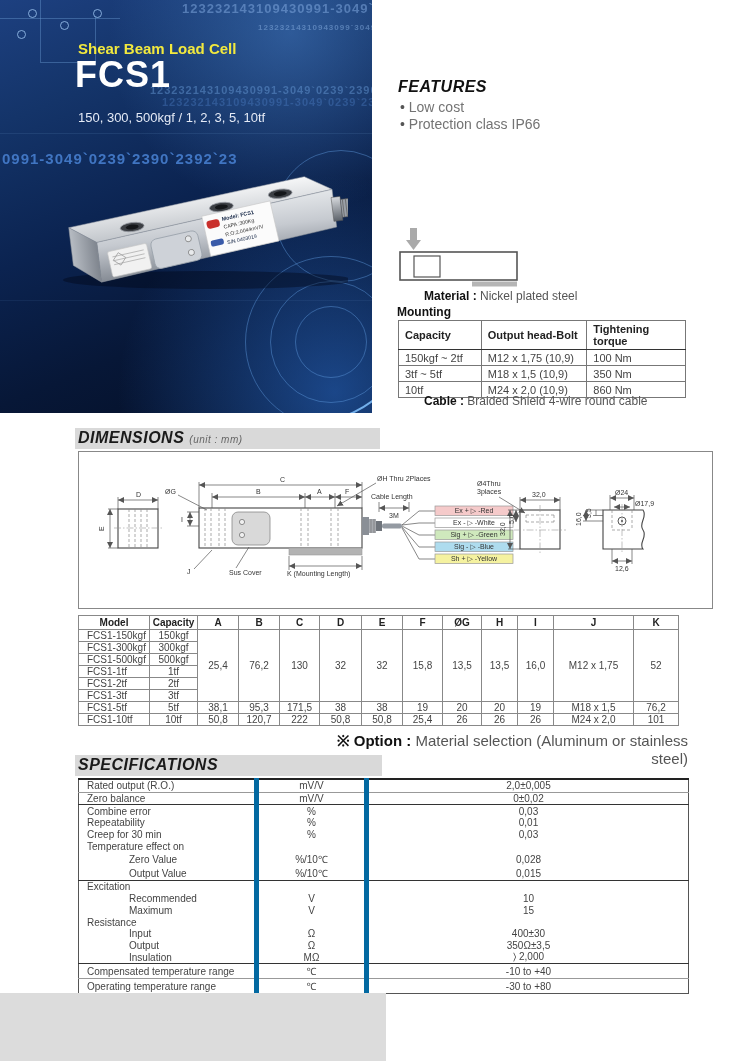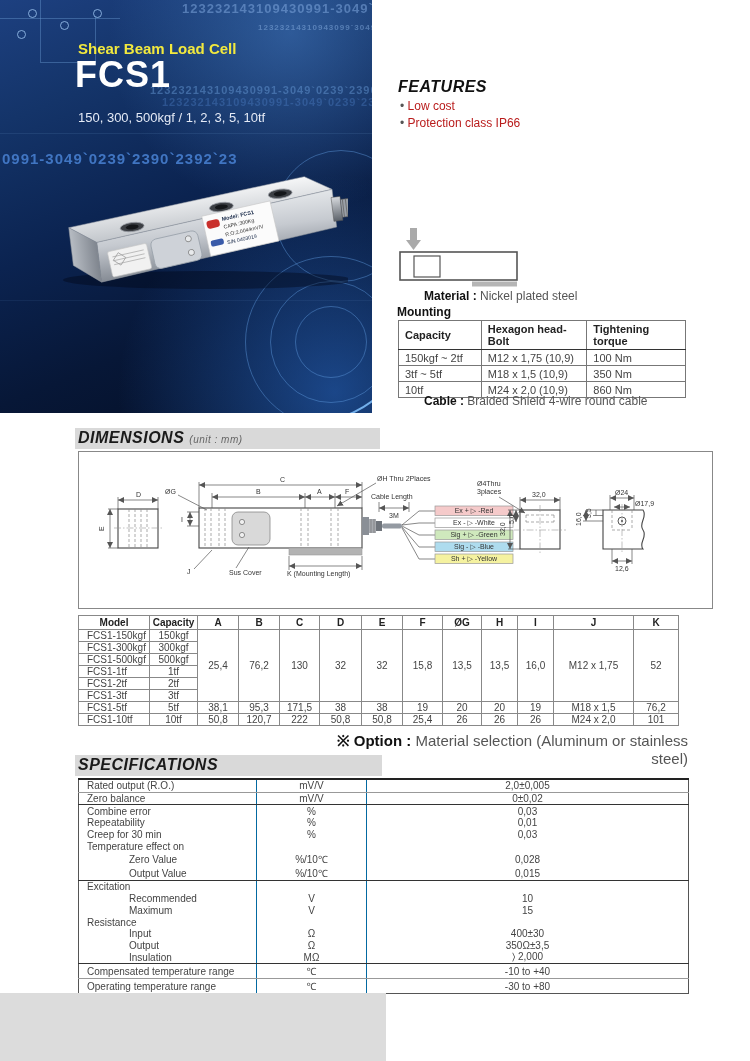--- a/index.html
+++ b/index.html
@@ -25,21 +25,21 @@
   .hero .swoosh{position:absolute;border:2px solid transparent;
       border-bottom-color:rgba(130,195,255,.85);border-radius:50%;transform:rotate(-18deg);}
   .hero-sub{position:absolute;left:78px;top:40px;font-size:15px;font-weight:bold;color:#f2e93e;}
   .hero-title{position:absolute;left:75px;top:54px;font-size:36px;font-weight:bold;color:#fff;letter-spacing:1px;}
   .hero-cap{position:absolute;left:78px;top:110px;font-size:13px;color:#e4eaf6;}
   .photo{position:absolute;left:48px;top:160px;width:300px;height:132px;}
 
   
   .features-title{position:absolute;left:398px;top:78px;font-size:16px;font-weight:bold;
                   font-style:italic;color:#111;letter-spacing:.5px;}
-  .feature-item{position:absolute;left:400px;font-size:12px;color:#b91c1c;}
+  .feature-item{position:absolute;left:400px;font-size:14px;color:#737373;}
   .feature-item::before{content:"• ";color:#555;}
   .f0{top:99px;} .f1{top:116px;}
   .mount-diagram{position:absolute;left:396px;top:228px;width:125px;height:64px;}
   .kv-line{position:absolute;left:396px;font-size:12px;color:#555;padding-left:28px;}
   .kv-line b{color:#111;}
   .material-line{top:289px;} .cable-line{top:394px;}
   .mounting-title{position:absolute;left:397px;top:305px;font-size:12px;font-weight:bold;color:#111;}
   .mounting-table{position:absolute;left:398px;top:320px;width:288px;border-collapse:collapse;
                   font-size:11px;color:#444;border:1.6px solid #333;}
   .mounting-table th{font-weight:bold;color:#222;text-align:left;padding:2px 6px;height:13px;
@@ -76,21 +76,21 @@
   .option-note b{color:#111;}
 
   
   .spec-table{position:absolute;left:78px;top:778px;width:610px;border-collapse:collapse;
               font-size:10px;color:#444;border:1px solid #555;border-top:2.2px solid #222;table-layout:fixed;}
   .spec-table th{font-size:10.5px;font-weight:bold;color:#111;height:15px;padding:0 4px;
                  border-bottom:2px solid #222;}
   .spec-table th.lbl{text-align:left;padding-left:8px;}
   .spec-table th+th{border-left:1px solid #666;}
   .spec-table td{height:11.7px;padding:0 4px;text-align:center;}
-  .spec-table td+td{border-left:1px solid #0369a1;}
+  .spec-table td+td{border-left:5px solid #0369a1;}
   .spec-table td.lbl{text-align:left;padding-left:8px;}
   .spec-table tr.ind td.lbl{padding-left:50px;}
   .spec-table tr.thin td{border-bottom:1px solid #999;}
   .spec-table tr.thick td{border-bottom:1.6px solid #333;}
 
   .footer-block{position:absolute;left:0;top:993px;width:386px;height:68px;background:#dcdcdc;}
 </style>
 </head>
 <body>
 
@@ -215,21 +215,21 @@
 
   <table class="mounting-table">
     <colgroup>
         <col style="width:83px">
         <col style="width:106px">
         <col style="width:99px">
       </colgroup>
     <tbody>
         <tr>
       <th>Capacity</th>
-      <th>Hexagon head-Bolt</th>
+      <th>Output head-Bolt</th>
       <th>Tightening torque</th>
     </tr>
     <tr>
       <td>150kgf ~ 2tf</td>
       <td>M12 x 1,75 (10,9)</td>
       <td>100 Nm</td>
     </tr>
     <tr>
       <td>3tf ~ 5tf</td>
       <td>M18 x 1,5 (10,9)</td>

